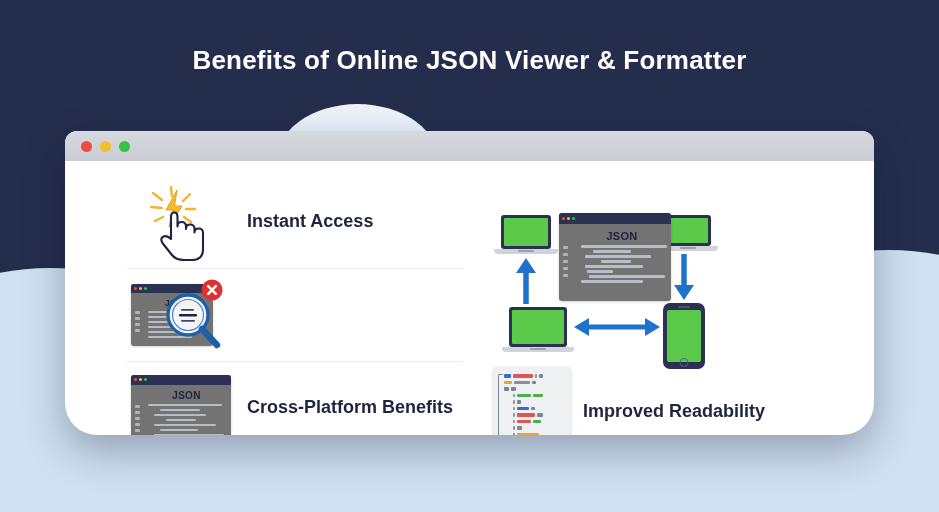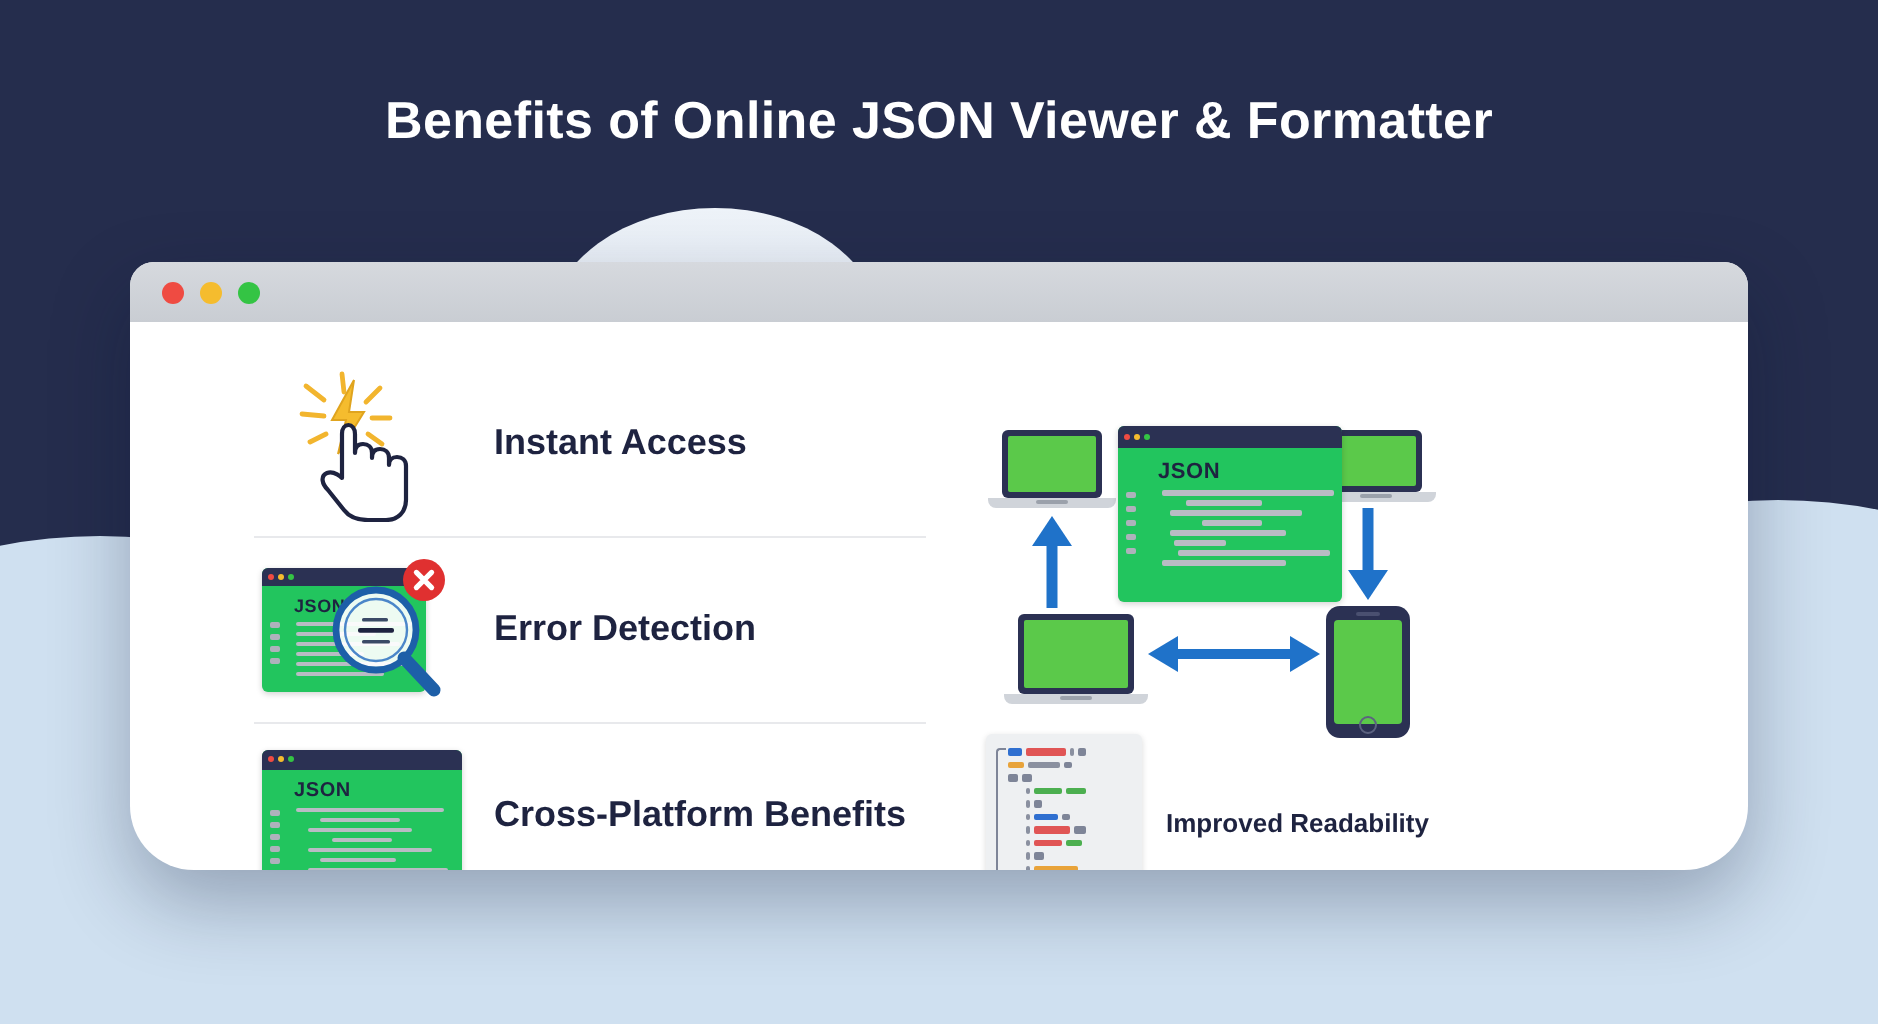--- a/index.html
+++ b/index.html
@@ -78,24 +78,25 @@
     font-size:18px; font-weight:bold; color:#1e2340;
     margin-left:16px; white-space:nowrap;
   }
 
   
   .ico-hand{ position:absolute; left:14px; top:0; }
 
   
   .mini-win{
     position:absolute;
-    background:#22c55e;
+    background:#737373;
     border-radius:3px;
     overflow:hidden;
     box-shadow:0 1px 3px rgba(0,0,0,.18);
+    text-align:center;
   }
   .mini-bar{ height:9px; background:#2b3153; display:flex; align-items:center; gap:2px; padding-left:3px;}
   .mini-bar i{ width:3px; height:3px; border-radius:50%; display:block; }
   .mini-bar i.r{background:#ef4b42;} .mini-bar i.y{background:#f5bc2e;} .mini-bar i.g{background:#34c444;}
   .mini-body{ padding:4px 5px; }
   .mini-json{ font-size:9px; font-weight:bold; color:#1e2340; margin:1px 0 3px 11px; letter-spacing:.3px;}
   .ln{ height:2.5px; background:#b9bcc4; border-radius:1px; margin:2.5px 0 2.5px 12px; }
   .gut{ position:absolute; left:4px; width:5px; height:3px; background:#aeb2bb; border-radius:1px;}
 
   
@@ -143,21 +144,21 @@
   }
   .bracket{
     position:absolute; left:5px; top:7px; width:5px; height:74px;
     border:1.5px solid #7e8598; border-right:none; border-radius:2px 0 0 2px;
   }
   .cl{ display:flex; gap:2px; align-items:center; margin-bottom:3px; }
   .cl span{ height:3.5px; border-radius:1px; display:block; }
   .dotg{ width:2px; height:2px; border-radius:50%; background:#8a90a0; display:block;}
 
   .read-label{
-    font-size:13px; font-weight:bold; color:#1e2340; margin-left:12px; white-space:nowrap;
+    font-size:18px; font-weight:bold; color:#1e2340; margin-left:12px; white-space:nowrap;
   }
 </style>
 </head>
 <body>
 
 <div class="bg-clouds">
   <div class="cloud cloud-left"></div>
   <div class="cloud cloud-right"></div>
   <div class="cloud cloud-bottom"></div>
   <div class="cloud cloud-top"></div>
@@ -238,21 +239,20 @@
               <rect x="18" y="30" width="14" height="1.8" rx=".8"></rect>
             </g>
             <line x1="39" y1="39" x2="54" y2="55" stroke="#1d5fa8" stroke-width="6.5" stroke-linecap="round"></line>
           </svg>
 
           <svg style="position:absolute; left:73px; top:2px;" width="24" height="24" viewBox="0 0 24 24">
             <circle cx="12" cy="12" r="10.5" fill="#e03030"></circle>
             <path d="M8.2 8.2 L15.8 15.8 M15.8 8.2 L8.2 15.8" stroke="#fff" stroke-width="2.6" stroke-linecap="round"></path>
           </svg>
         </div>
-        <div class="feature-label">Error Detection</div>
       </div>
 
       <div class="divider" style="top:200px"></div>
 
       <div class="feature">
         <div class="feature-icon">
           <div class="mini-win" style="left:4px; top:6px; width:100px; height:72px;">
             <div class="mini-bar" style="height:10px">
                 <i class="r"></i>
                 <i class="y"></i>

